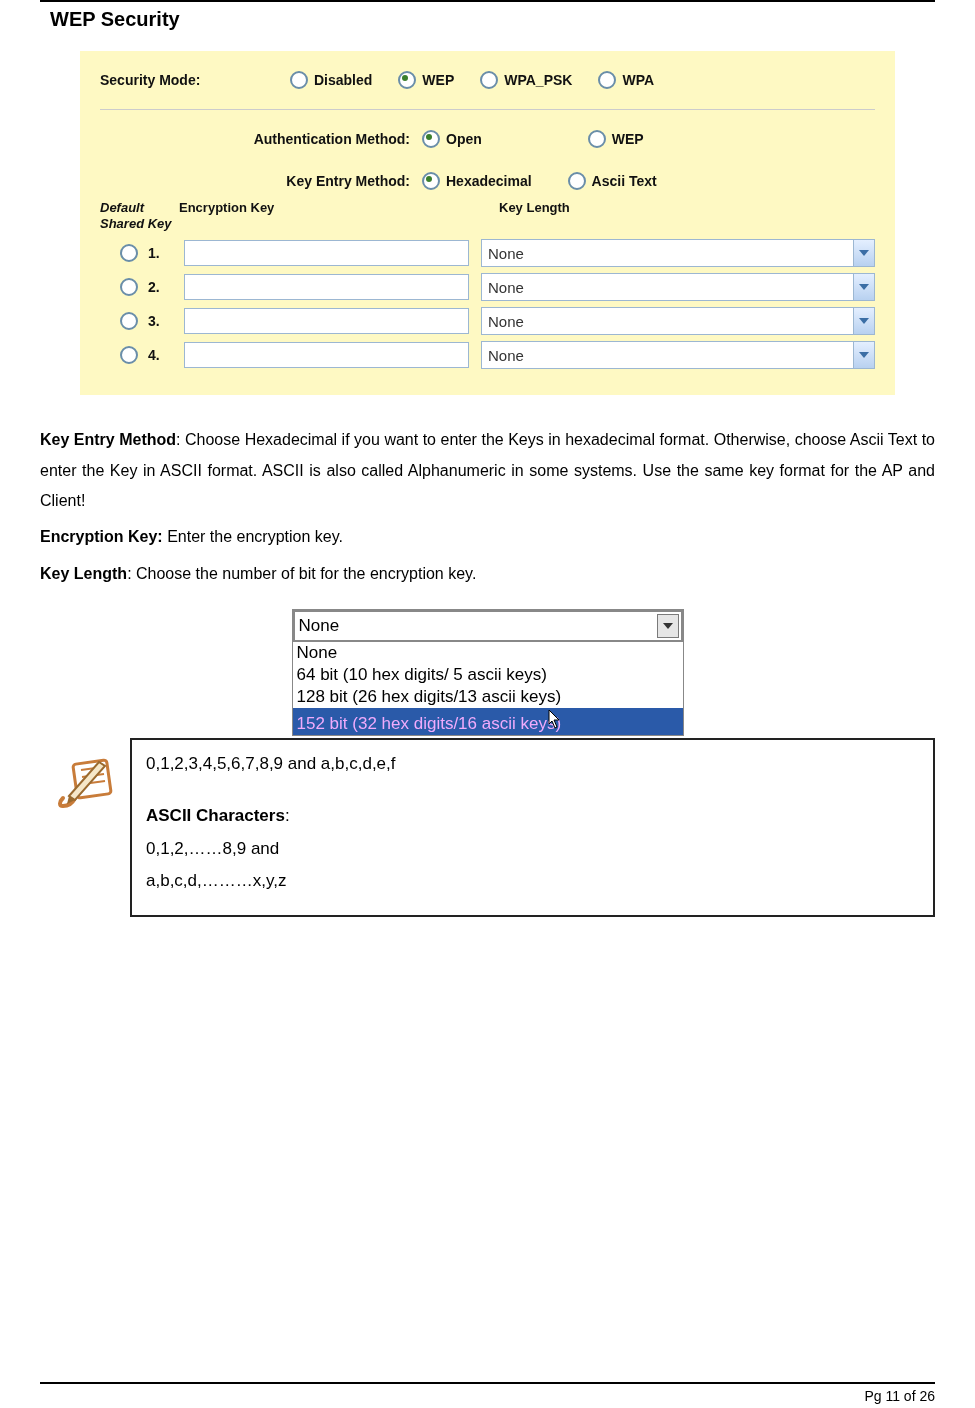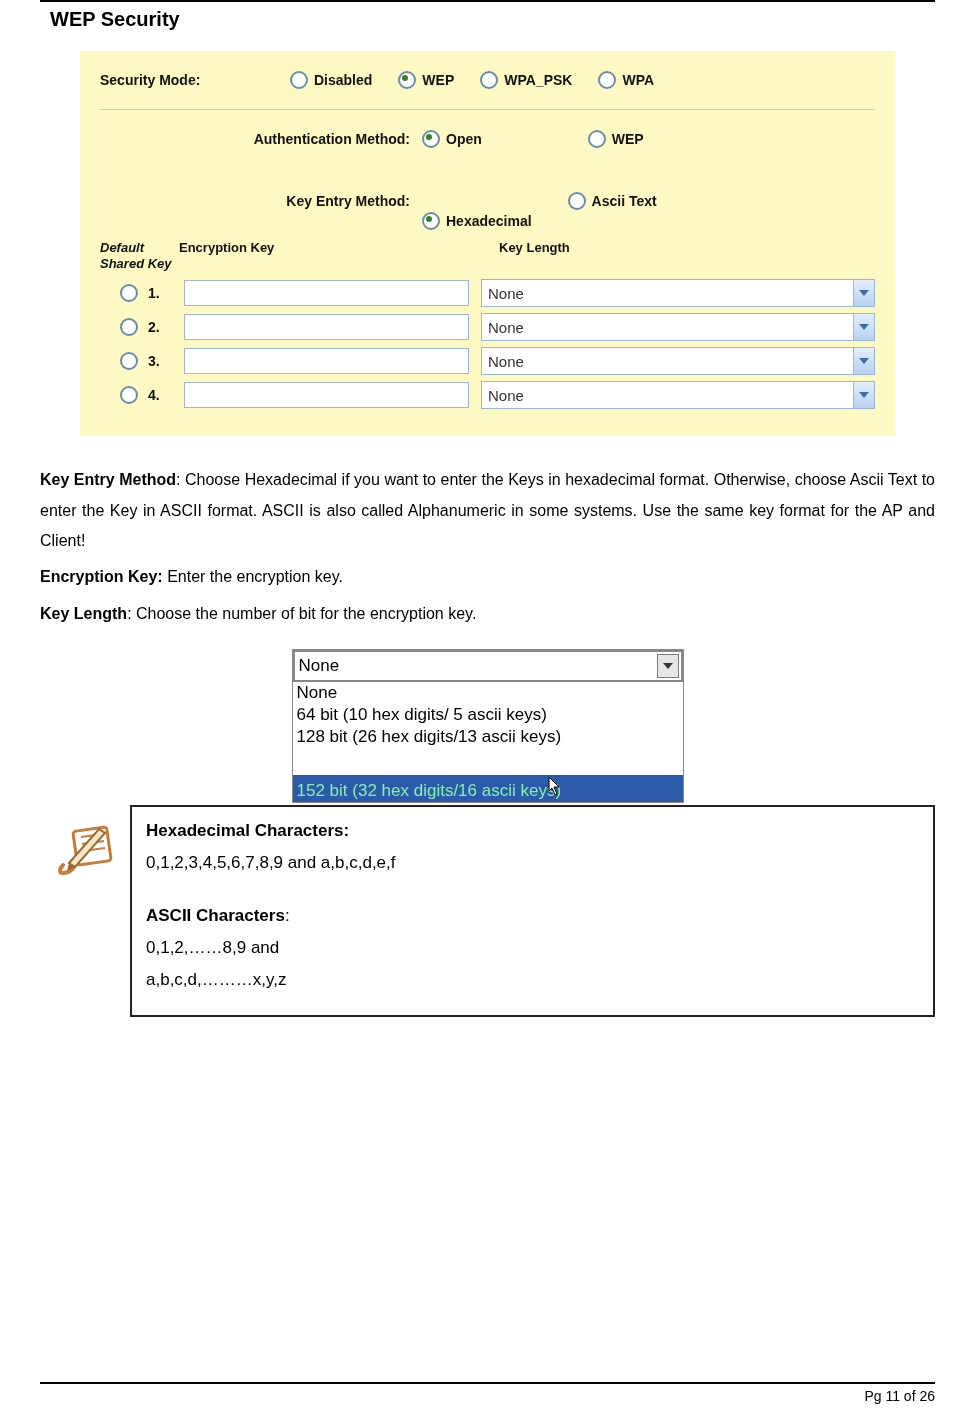--- a/index.html
+++ b/index.html
@@ -185,22 +185,21 @@
   .dd-demo-list {
     border-top: 1px solid #888;
     background: #fff;
   }
   .dd-demo-list .opt {
     padding: 1px 4px;
     white-space: nowrap;
   }
   .dd-demo-list .opt.highlight {
     background: #2a5aa9;
-    color: #86efac;
-    margin-top: 27px;
+    color: #f0abfc;
   }
   .cursor {
     display: inline-block;
     margin-left: -18px;
     margin-bottom: -8px;
   }
 
   
   .note-row {
     display: flex;
@@ -277,21 +276,21 @@
         <span class="radio-item">
           <span class="radio"></span>
           <span>WEP</span>
         </span>
       </div>
     </div>
 
     <div class="cp-row" style="margin-top:24px;">
       <span class="cp-sublabel">Key Entry Method:</span>
       <div class="radio-group">
-        <span class="radio-item" style="margin-right:30px;margin-top:40px;">
+        <span class="radio-item" style="margin-right:30px;">
           <span class="radio selected"></span>
           <span>Hexadecimal</span>
         </span>
         <span class="radio-item">
           <span class="radio"></span>
           <span>Ascii Text</span>
         </span>
       </div>
     </div>
 
@@ -398,21 +397,20 @@
         <path d="M8 46 C4 50 4 54 8 54 C14 54 18 50 20 46" fill="none" stroke="#c87c3a" stroke-width="4" stroke-linecap="round"></path>
         <rect x="20" y="10" width="34" height="34" rx="3" fill="#fff" stroke="#c87c3a" stroke-width="3" transform="rotate(-8 37 27)"></rect>
         <line x1="26" y1="18" x2="48" y2="15" stroke="#c87c3a" stroke-width="2"></line>
         <line x1="27" y1="25" x2="49" y2="22" stroke="#c87c3a" stroke-width="2"></line>
         <line x1="28" y1="32" x2="50" y2="29" stroke="#c87c3a" stroke-width="2"></line>
         <path d="M14 44 L44 10 L50 14 L20 48 Z" fill="#f6e7c8" stroke="#9a6a2f" stroke-width="2"></path>
         <path d="M14 44 L20 48 L12 52 Z" fill="#9a6a2f"></path>
       </svg>
     </div>
     <div class="note-box">
-      <div><span class="bold">Hexadecimal Characters:</span></div>
       <div>0,1,2,3,4,5,6,7,8,9 and a,b,c,d,e,f</div>
       <div style="height:20px;"></div>
       <div>
         <span class="bold">ASCII Characters</span><span>:</span>
       </div>
       <div>0,1,2,……8,9 and</div>
       <div>a,b,c,d,………x,y,z</div>
     </div>
   </div>
 

